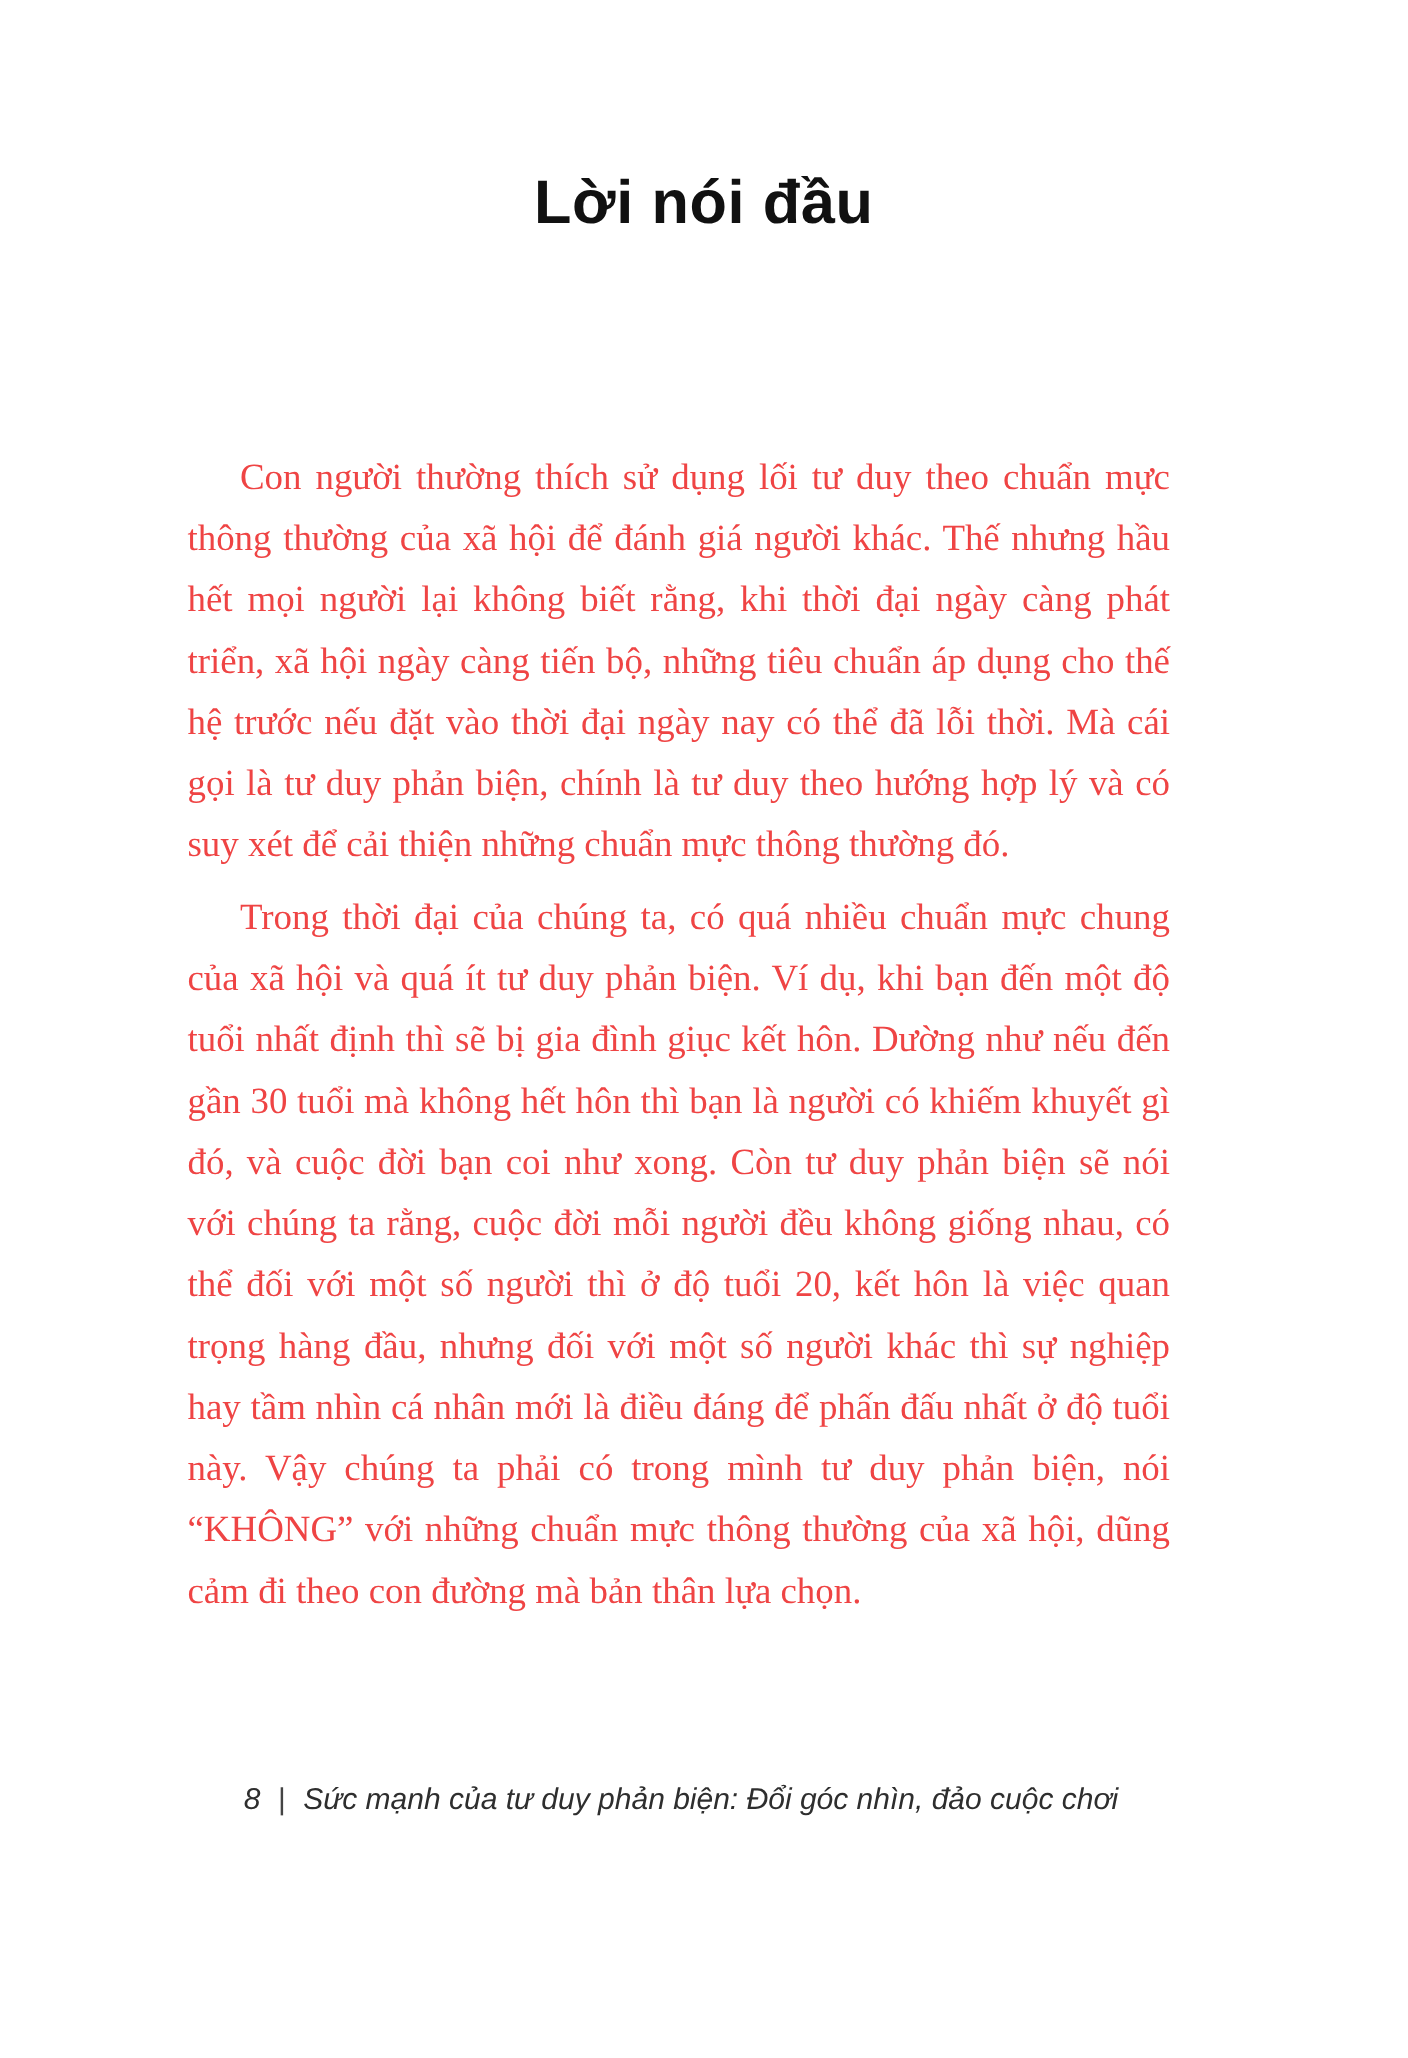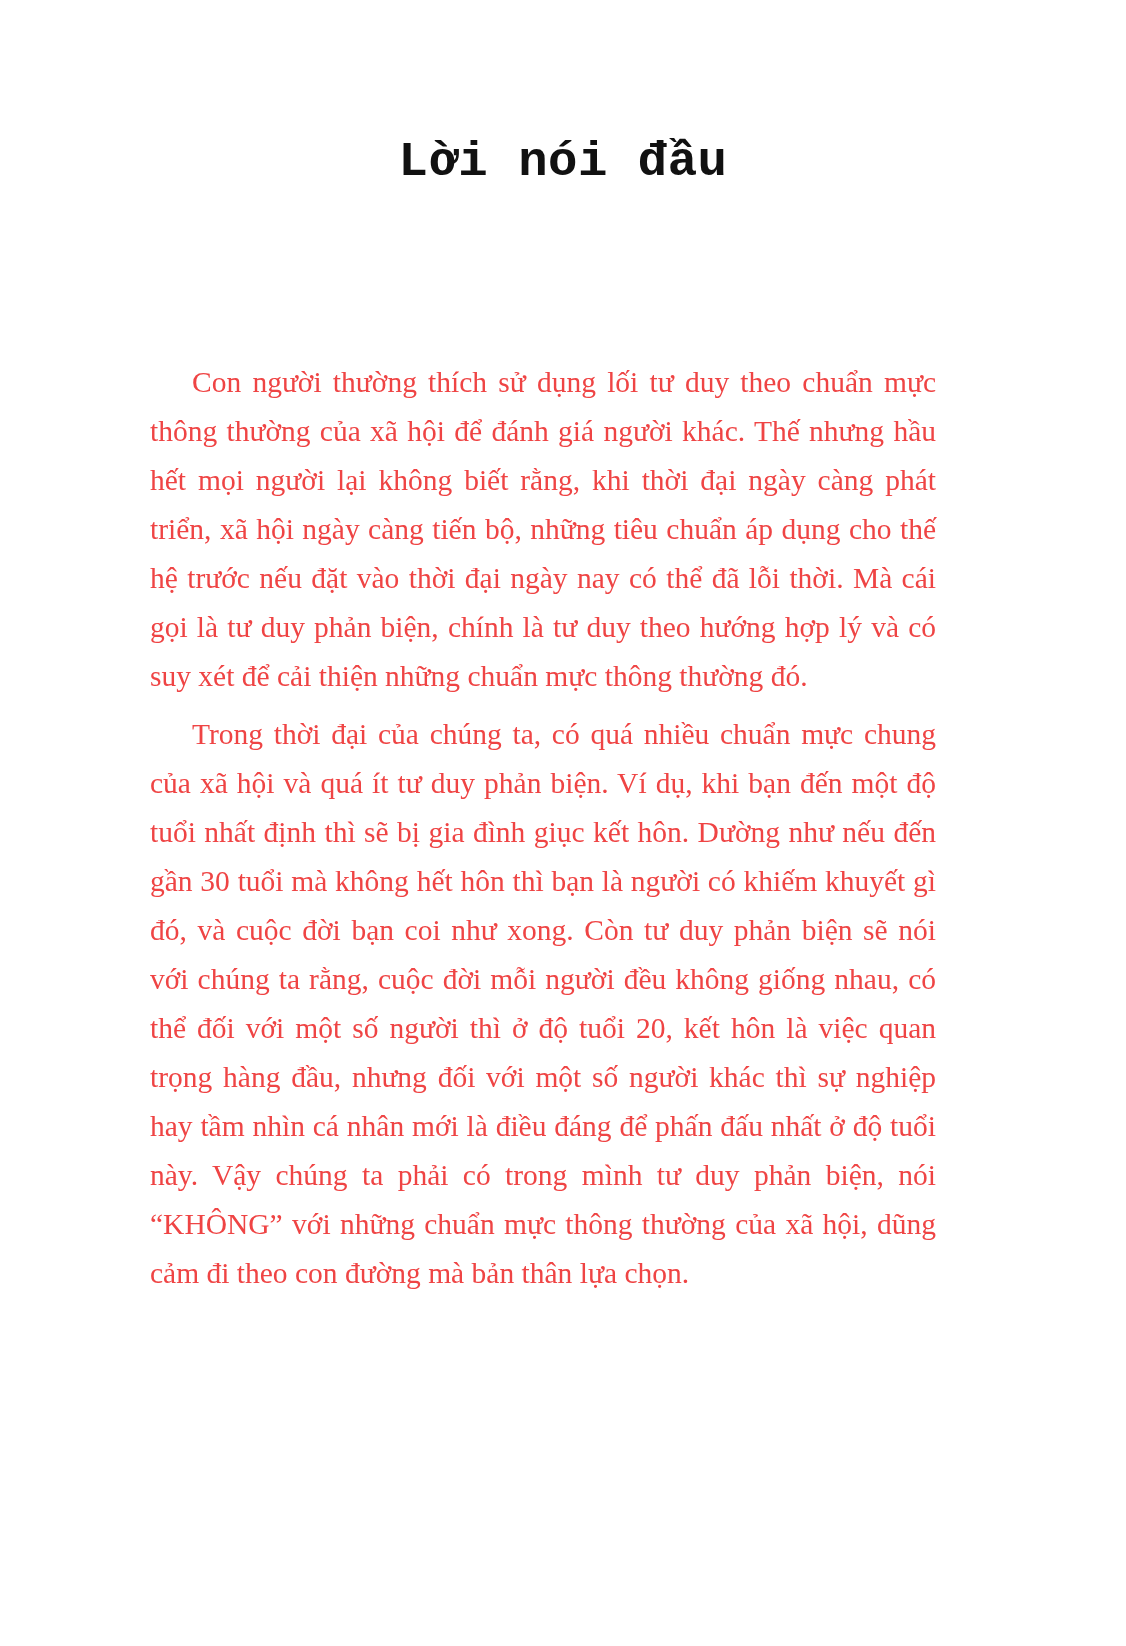--- a/index.html
+++ b/index.html
@@ -11,21 +11,21 @@
     position: relative;
     width: 1126px;
     height: 1646px;
     background: #ffffff;
     overflow: hidden;
     color: #1c1c1c;
   }
   .title {
     margin: 0;
     padding-top: 132px;
-    font-family: Liberation Mono, monospace;
+    font-family: Liberation Sans, sans-serif;
     font-weight: 700;
     font-size: 49px;
     line-height: 60px;
     text-align: center;
     color: #111111;
     letter-spacing: 0.5px;
   }
   .content {
     margin: 166px 190px 0 150px;
     font-family: "Liberation Serif", "DejaVu Serif", serif;
@@ -61,14 +61,17 @@
 
 <div class="page">
 
   <h1 class="title">Lời nói đầu</h1>
 
   <div class="content">
     <p>Con người thường thích sử dụng lối tư duy theo chuẩn mực thông thường của xã hội để đánh giá người khác. Thế nhưng hầu hết mọi người lại không biết rằng, khi thời đại ngày càng phát triển, xã hội ngày càng tiến bộ, những tiêu chuẩn áp dụng cho thế hệ trước nếu đặt vào thời đại ngày nay có thể đã lỗi thời. Mà cái gọi là tư duy phản biện, chính là tư duy theo hướng hợp lý và có suy xét để cải thiện những chuẩn mực thông thường đó.</p>
     <p>Trong thời đại của chúng ta, có quá nhiều chuẩn mực chung của xã hội và quá ít tư duy phản biện. Ví dụ, khi bạn đến một độ tuổi nhất định thì sẽ bị gia đình giục kết hôn. Dường như nếu đến gần 30 tuổi mà không hết hôn thì bạn là người có khiếm khuyết gì đó, và cuộc đời bạn coi như xong. Còn tư duy phản biện sẽ nói với chúng ta rằng, cuộc đời mỗi người đều không giống nhau, có thể đối với một số người thì ở độ tuổi 20, kết hôn là việc quan trọng hàng đầu, nhưng đối với một số người khác thì sự nghiệp hay tầm nhìn cá nhân mới là điều đáng để phấn đấu nhất ở độ tuổi này. Vậy chúng ta phải có trong mình tư duy phản biện, nói “KHÔNG” với những chuẩn mực thông thường của xã hội, dũng cảm đi theo con đường mà bản thân lựa chọn.</p>
   </div>
 
+  <div class="footer">
+    <span>8</span><span class="sep">|</span><span>Sức mạnh của tư duy phản biện: Đổi góc nhìn, đảo cuộc chơi</span>
+  </div>
 
 </div>
 
 </body></html>

